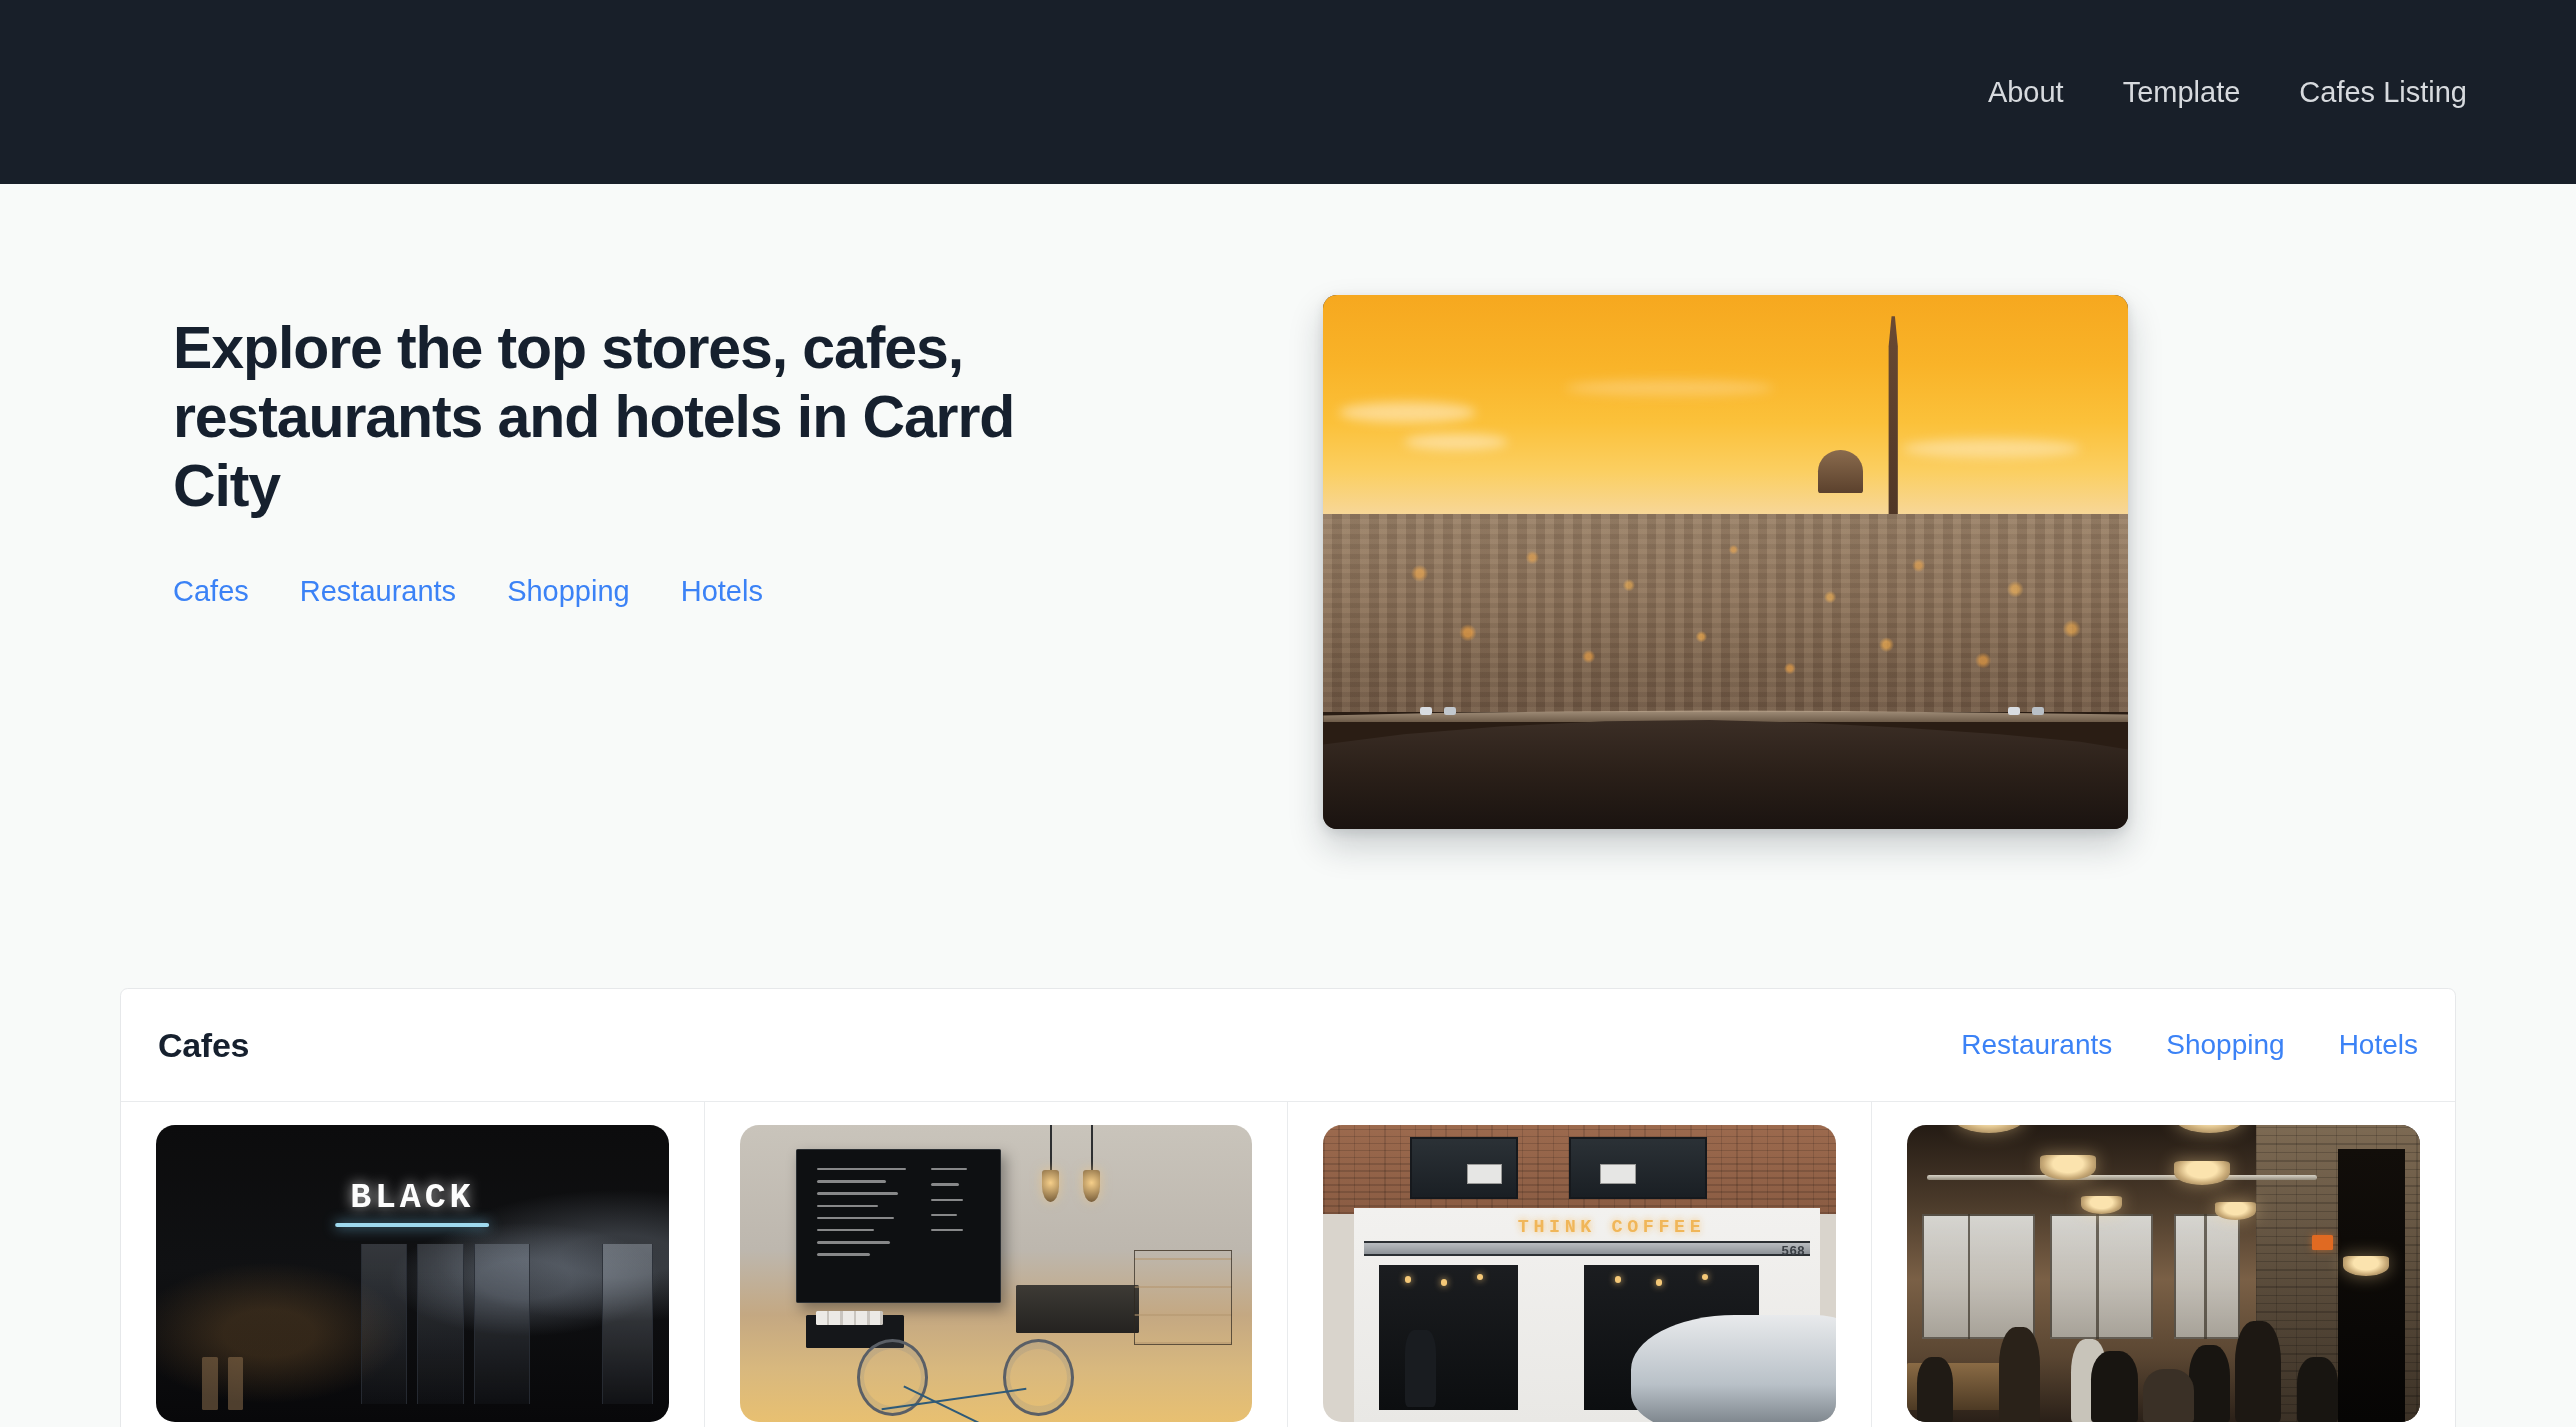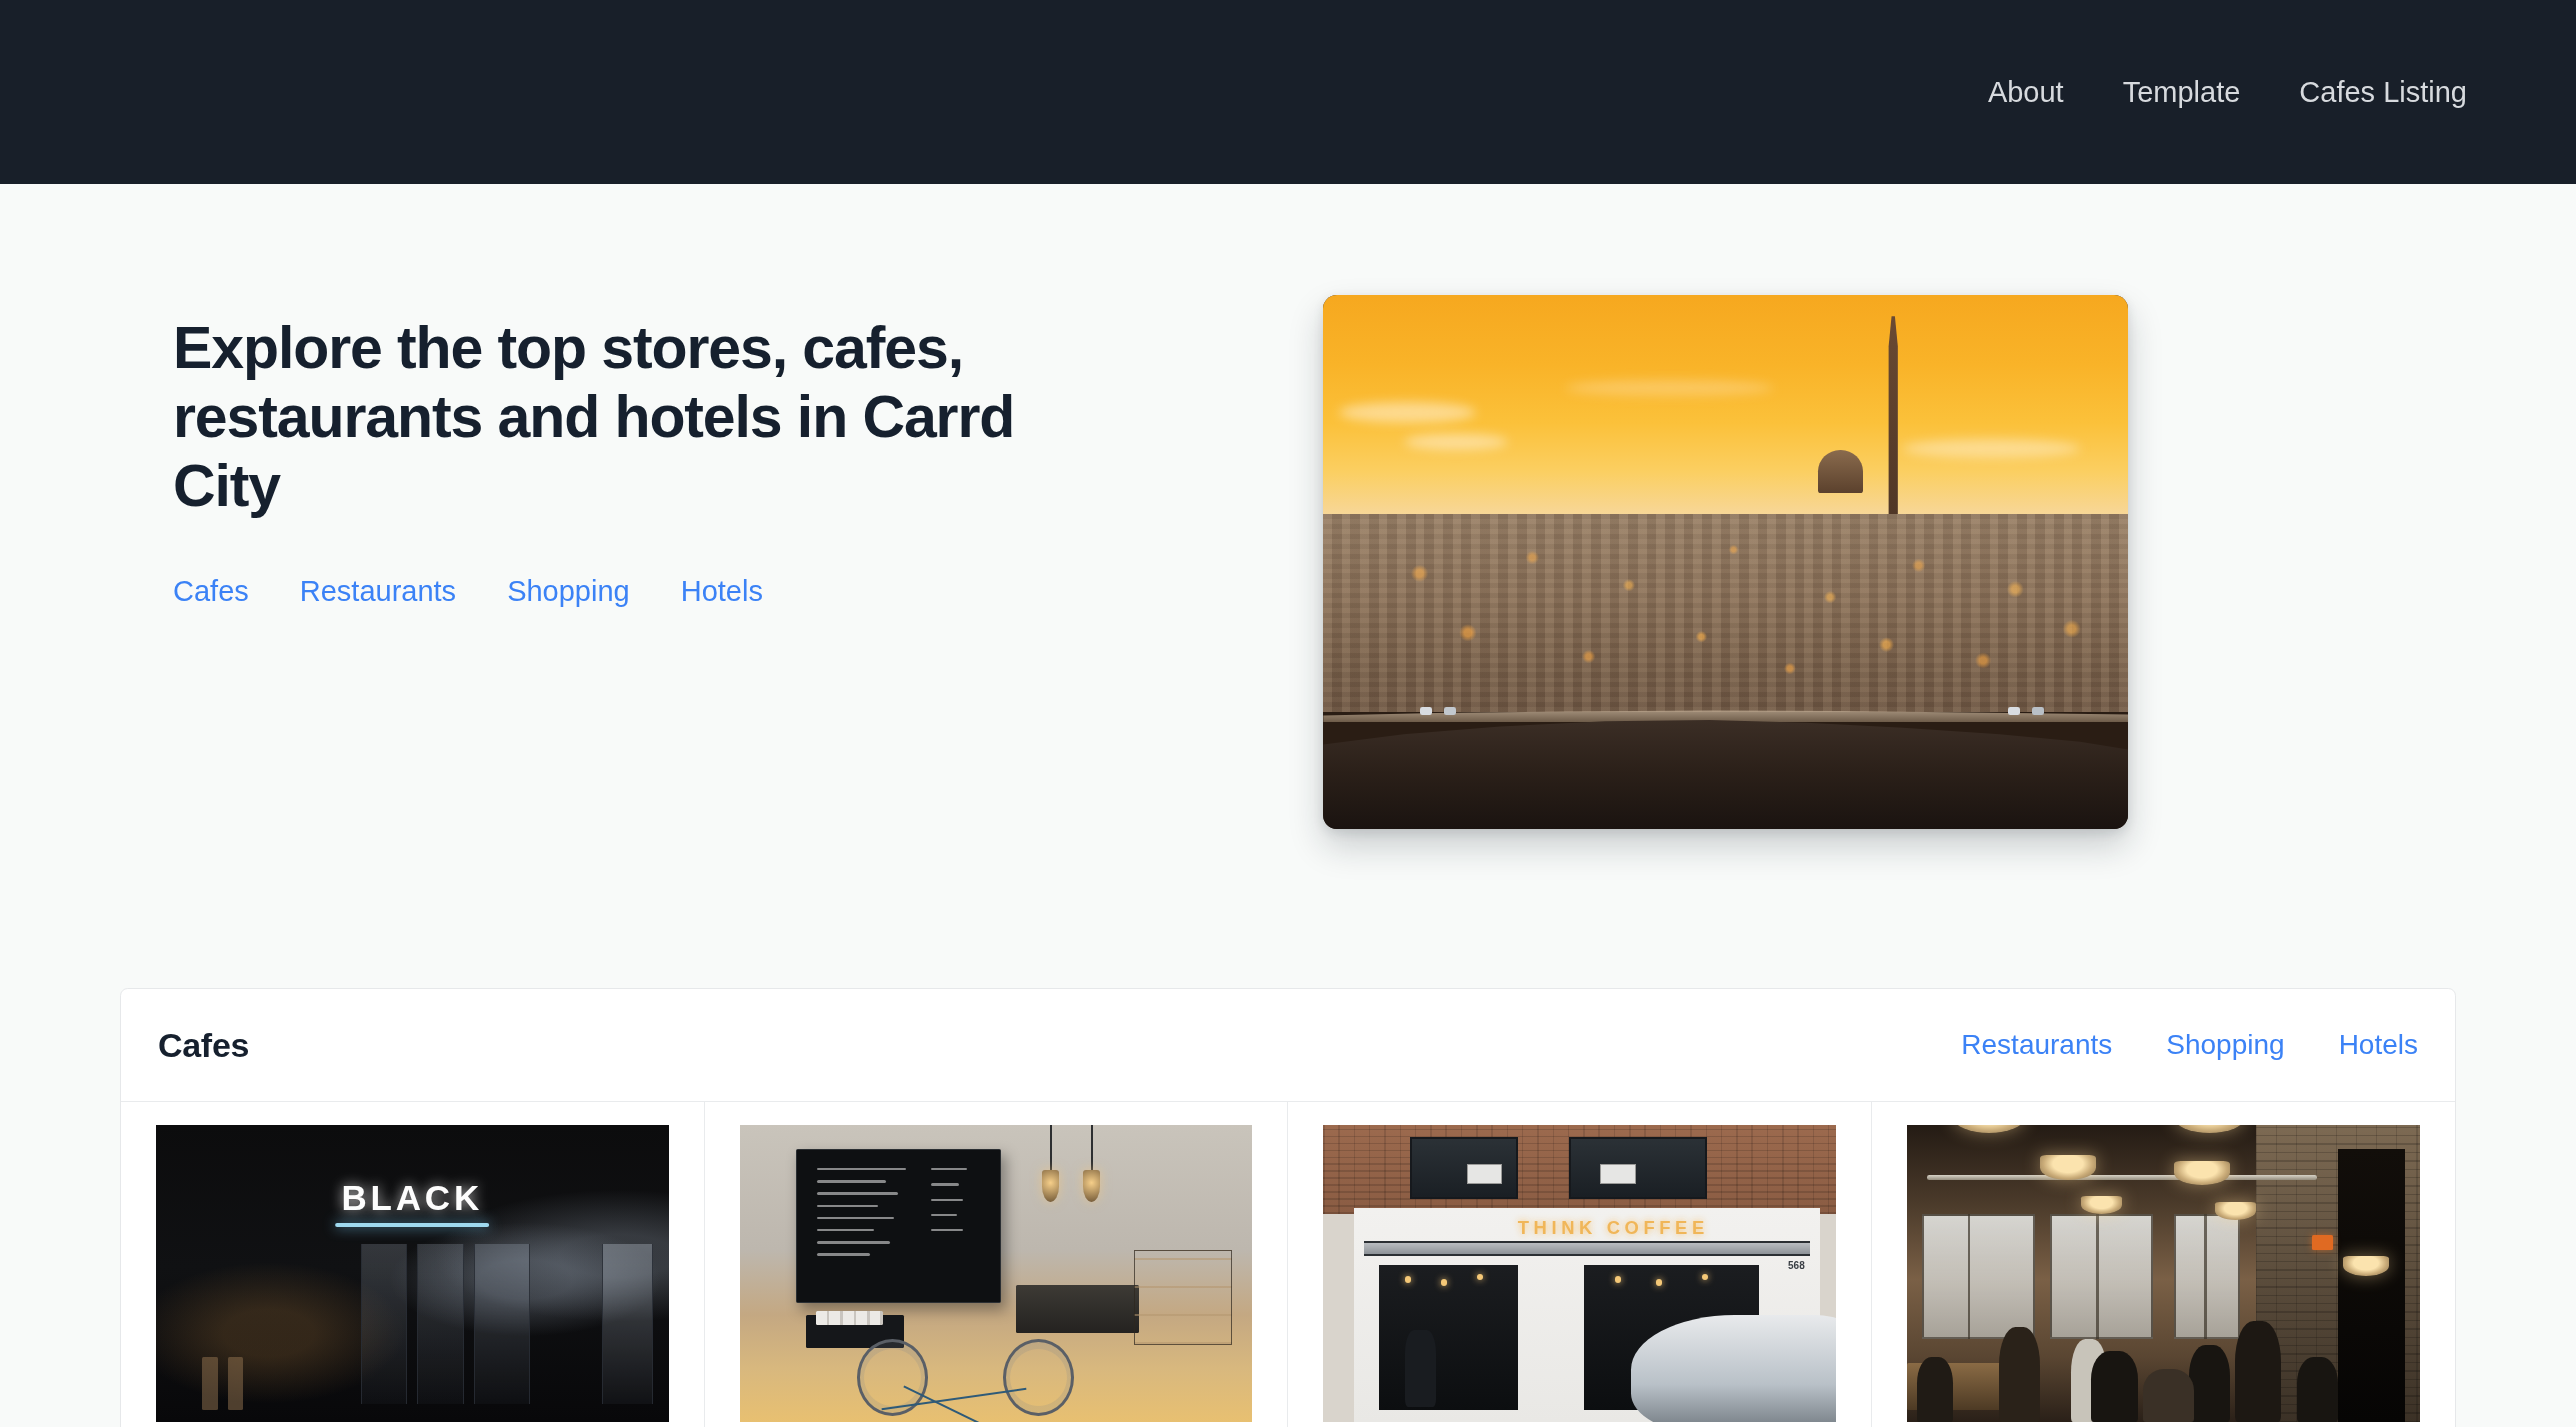--- a/index.html
+++ b/index.html
@@ -223,24 +223,25 @@
     border-right: 0.8px solid #e9ebed;
     padding: 23px 35px 0 35px;
     display: flex;
     justify-content: center;
   }
   .grid-cell:last-child { border-right: none; }
 
   .thumb {
     width: 100%;
     height: 297px;
-    border-radius: 0;
+    border-radius: 19px;
     overflow: hidden;
     position: relative;
     background: #171717;
+    font-family: Liberation Mono, monospace;
   }
 
   
   .t1 {
     background:
       radial-gradient(ellipse at 72% 52%, rgba(150,162,178,0.30) 0 9%, transparent 26%),
       radial-gradient(ellipse at 90% 44%, rgba(168,180,196,0.26) 0 9%, transparent 28%),
       radial-gradient(ellipse at 22% 70%, rgba(190,132,62,0.22) 0 8%, transparent 24%),
       linear-gradient(180deg,#0c0c0d 0%, #101113 48%, #08080a 100%);
   }
@@ -370,21 +371,21 @@
     color: #f0b659; text-shadow: 0 0 7.7px rgba(250,190,95,0.95);
     white-space: nowrap;
   }
   .t3 .awning {
     position: absolute; left: 8%; right: 5%; top: 39%; height: 5%;
     background: linear-gradient(180deg,#b9bcc0,#8d9297);
     border-top: 2.3px solid #2b2f33; border-bottom: 2.3px solid #2b2f33;
   }
   .t3 .addr {
     position: absolute; right: 6%; top: 40%;
-    font-size: 10px; font-weight: bold; color: #3a3f45; margin-top: 16px;
+    font-size: 13px; font-weight: bold; color: #3a3f45;
   }
   .t3 .win {
     position: absolute; top: 47%; bottom: 4%;
     background: linear-gradient(180deg,#1b1d20,#0c0e10);
   }
   .t3 .win1 { left: 11%; width: 27%; } .t3 .win2 { left: 51%; width: 34%; }
   .t3 .bulb {
     position: absolute; width: 6.1px; height: 6.1px; border-radius: 50%;
     background: #f5c877; box-shadow: 0 0 7.7px rgba(245,200,120,0.95);
   }

